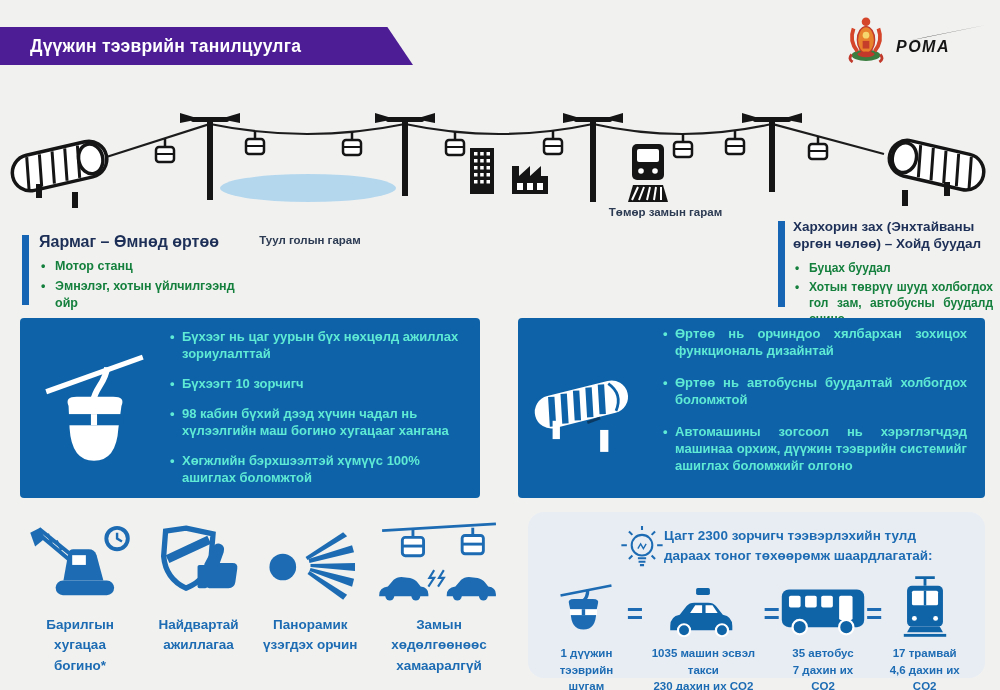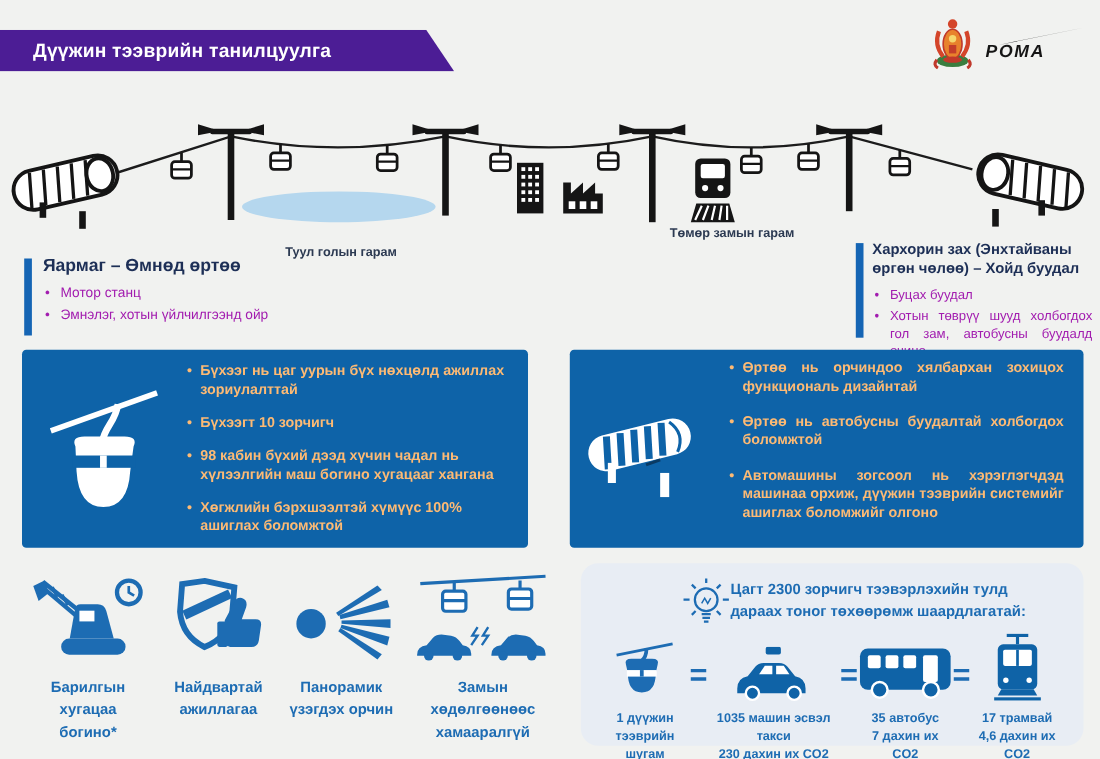--- a/index.html
+++ b/index.html
@@ -10,50 +10,50 @@
   .banner { position:absolute; left:0; top:27px; width:413px; height:38px;
     background:#4c1d95; clip-path:polygon(0 0,93.8% 0,100% 100%,0 100%);
     display:flex; align-items:center; padding-left:30px; }
   .banner h1 { color:#fff; font-size:17.5px; font-weight:bold; letter-spacing:.2px; }
   .emblem { position:absolute; left:845px; top:15px; width:42px; height:48px; }
   .poma { position:absolute; left:896px; top:24px; width:92px; height:32px; }
 
   
   .illu { position:absolute; left:0; top:98px; width:1000px; height:135px; }
   .illu-label { position:absolute; font-size:11.5px; font-weight:bold; color:#2c3a52; text-align:center; }
-  .river-label { left:225px; top:224px; width:170px; }
+  .river-label { left:225px; top:234px; width:170px; }
   .rail-label  { left:598px; top:206px; width:135px; }
 
   
   .note { position:absolute; }
   .note-bar { position:absolute; left:0; top:2px; width:7px; background:#1565b4; }
   .note .body { margin-left:17px; }
   .note h2 { color:#1d2f56; margin-bottom:7px; }
   .note.south h2 { font-size:16px; }
   .note.north h2 { font-size:13.5px; line-height:1.25; }
   .note ul { list-style:none; }
-  .note li { position:relative; padding-left:16px; color:#a21caf; font-weight:normal; line-height:1.35; margin-bottom:3px; }
+  .note li { position:relative; padding-left:16px; color:#15803d; font-weight:bold; line-height:1.35; margin-bottom:3px; }
   .note.south li { font-size:12.5px; }
   .note.north li { font-size:12px; text-align:justify; }
   .note li::before { content:"•"; position:absolute; left:2px; }
   .south { left:22px; top:233px; width:300px; }
   .south .note-bar { height:70px; }
   .south .body { width:210px; }
   .north { left:778px; top:219px; width:218px; }
   .north .note-bar { height:86px; }
   .north .body { width:200px; margin-left:15px; }
 
   
   .bluebox { position:absolute; top:318px; height:180px; background:#0e63a8; border-radius:4px; display:flex; align-items:center; }
   .bluebox.left { left:20px; width:460px; }
   .bluebox.right { left:518px; width:467px; }
   .box-icon { flex:0 0 150px; display:flex; justify-content:center; align-items:center; }
   .bluebox.right .box-icon { flex:0 0 145px; }
   .box-list { list-style:none; flex:1; padding-right:18px; }
-  .box-list li { position:relative; padding-left:12px; color:#fdba74; font-weight:bold; font-size:13px; line-height:1.3; margin-bottom:13px; }
+  .box-list li { position:relative; padding-left:12px; color:#5eead4; font-weight:bold; font-size:13px; line-height:1.3; margin-bottom:13px; }
   .box-list li:last-child { margin-bottom:0; }
   .box-list li::before { content:"•"; position:absolute; left:0; }
   .bluebox.right .box-list li { text-align:justify; margin-bottom:15px; }
 
   
   .benefits { position:absolute; left:18px; top:522px; width:492px; height:150px;
     display:flex; justify-content:space-between; padding:0 8px; }
   .benefit { display:flex; flex-direction:column; align-items:center; }
   .benefit .bicon { height:80px; display:flex; align-items:flex-end; justify-content:center; }
   .blabel { margin-top:13px; font-size:13.5px; font-weight:bold; color:#1d6cb3; text-align:center; line-height:1.5; white-space:pre-line; }

